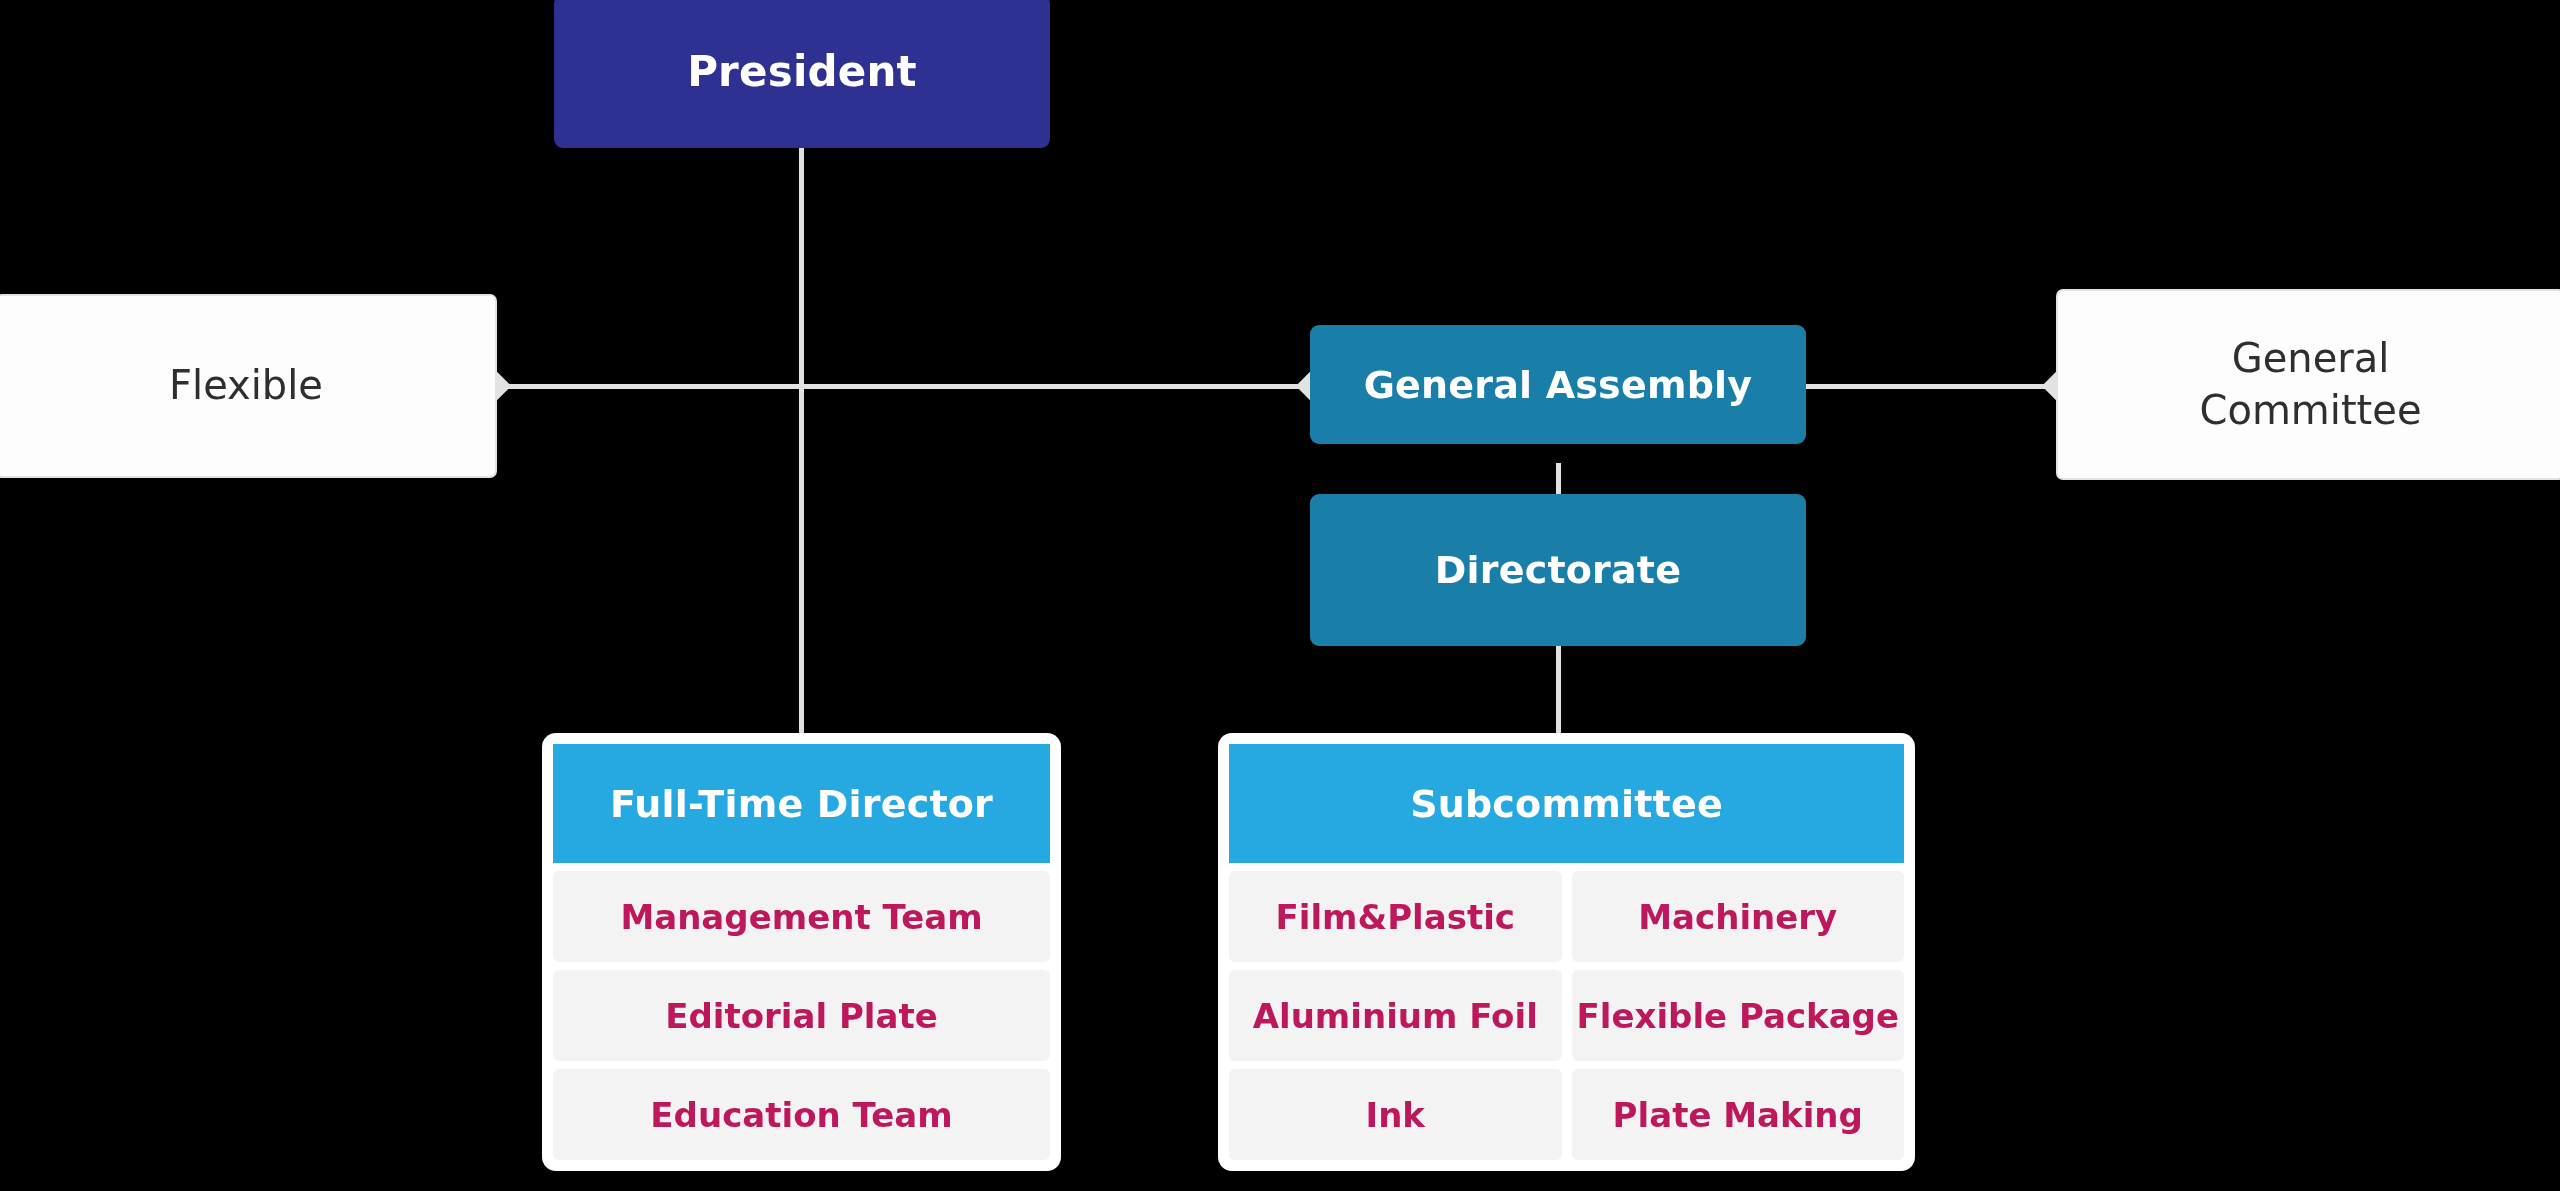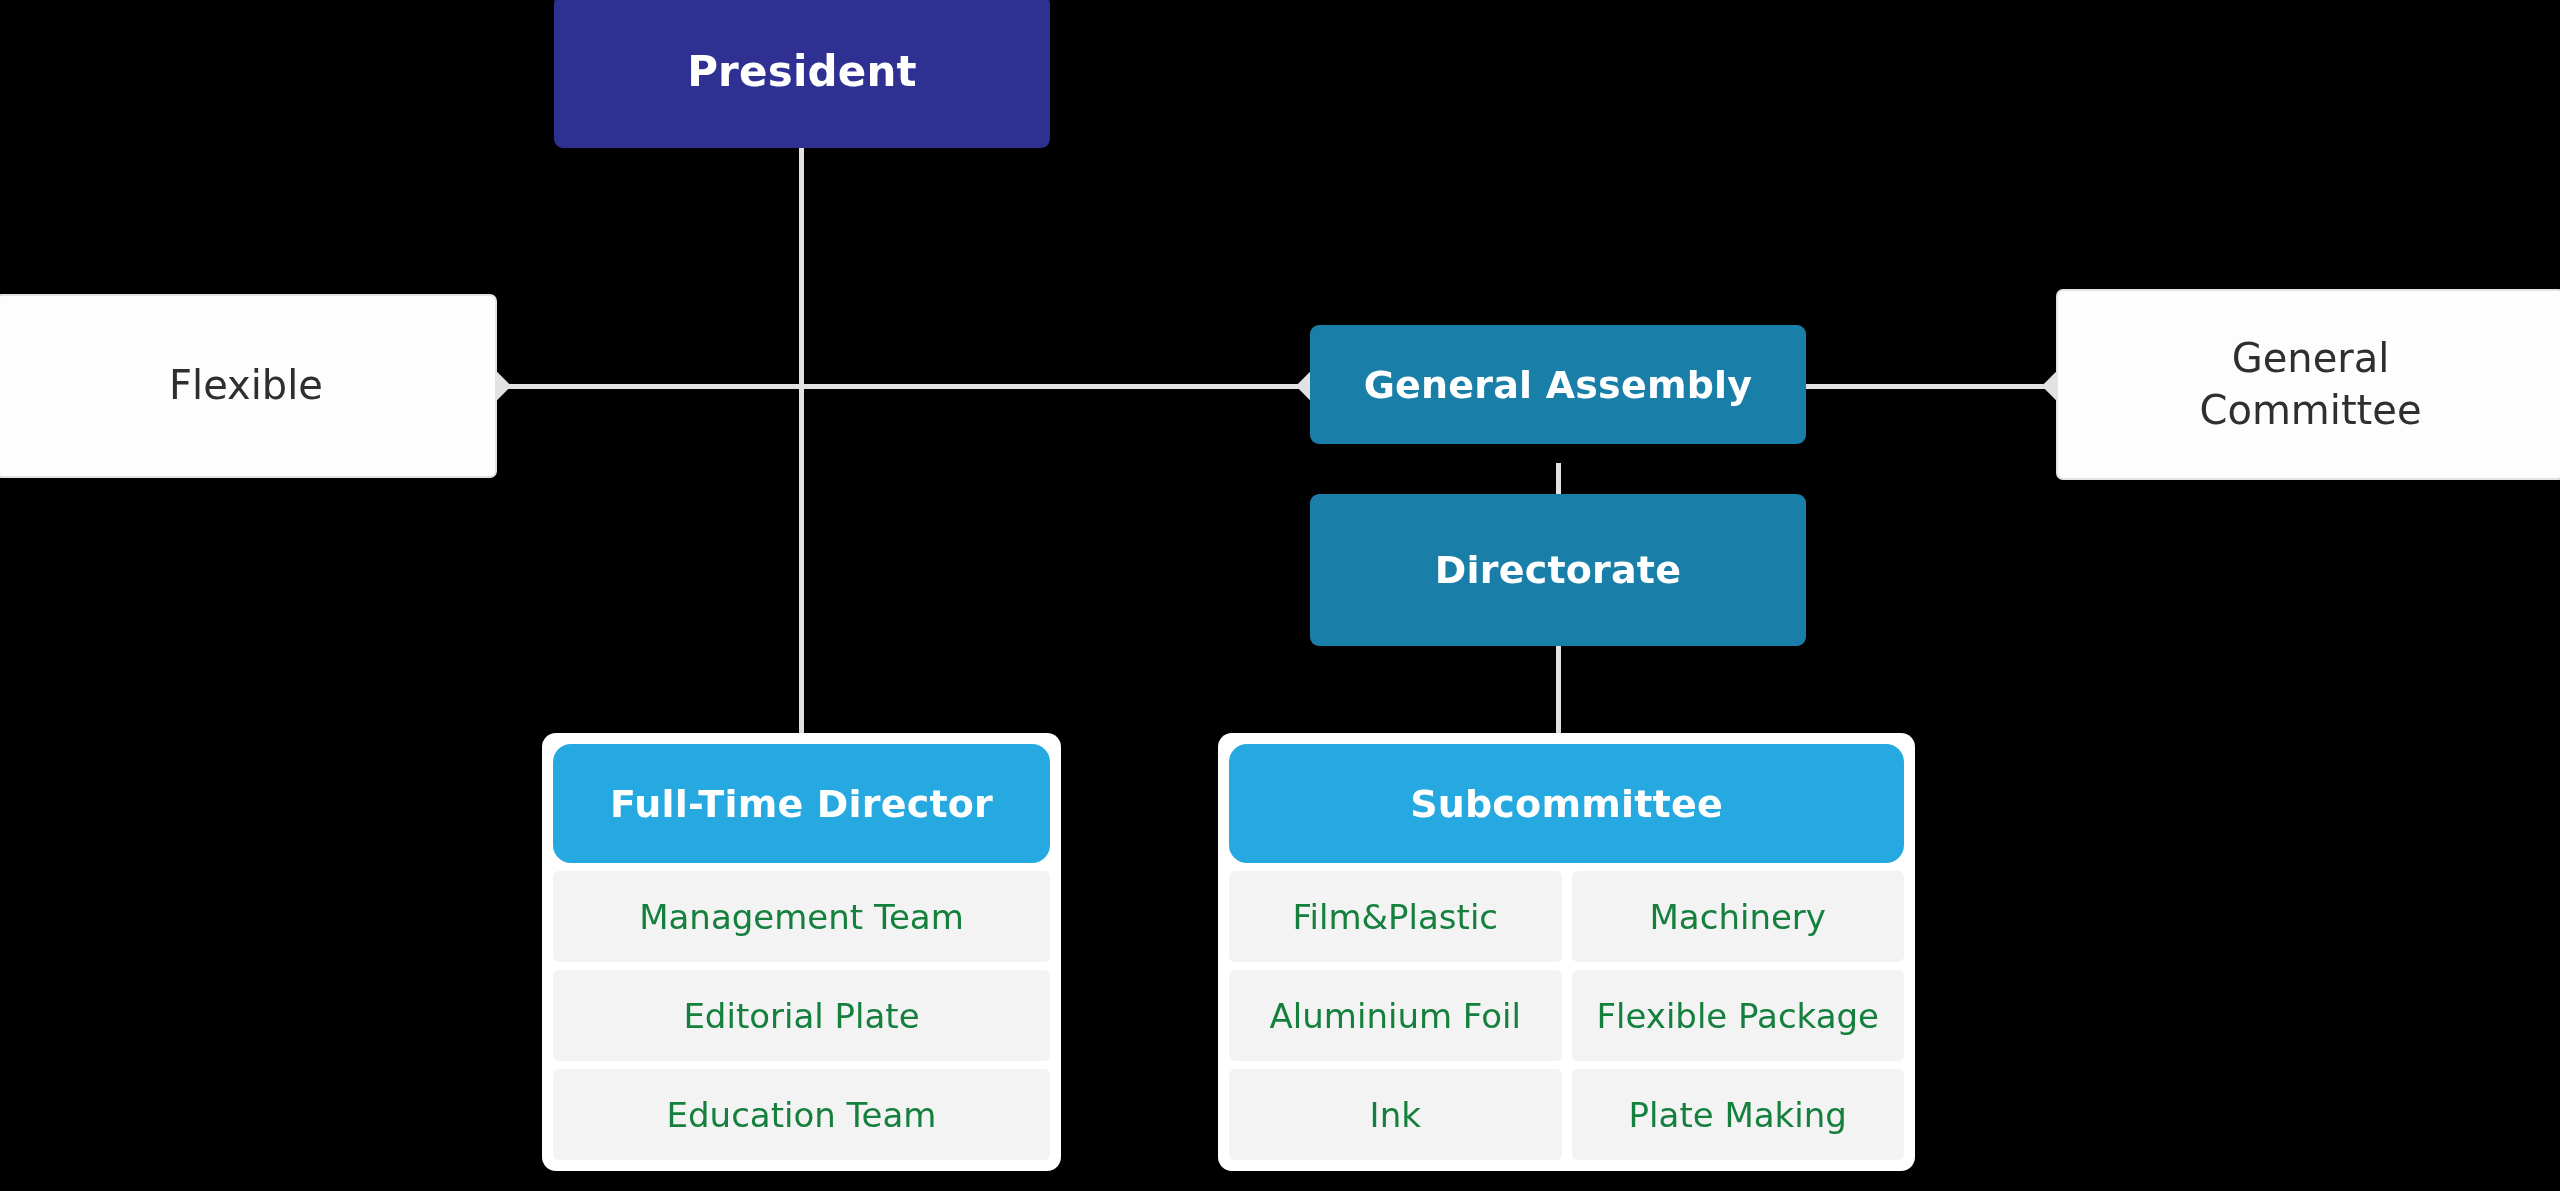--- a/index.html
+++ b/index.html
@@ -80,21 +80,21 @@
     position: absolute;
     box-sizing: border-box;
     background: #ffffff;
     border-radius: 14px;
     padding: 11px;
     box-shadow: 0 2px 7px rgba(0,0,0,0.16);
   }
   .card-header {
     box-sizing: border-box;
     background: #26A9E0;
-    border-radius: 18px;
+    border-radius: 0;
     color: #ffffff;
     font-size: 38px;
     font-weight: bold;
     height: 119px;
     display: flex;
     align-items: center;
     justify-content: center;
     text-align: center;
     letter-spacing: 0.2px;
   }
@@ -111,23 +111,23 @@
   .card-item {
     box-sizing: border-box;
     flex: 1 1 0;
     background: #f3f3f3;
     border-radius: 6px;
     height: 91px;
     display: flex;
     align-items: center;
     justify-content: center;
     text-align: center;
-    color: #15803d;
+    color: #be185d;
     font-size: 34px;
-    font-weight: normal;
+    font-weight: bold;
   }
 </style>
 </head>
 <body>
 
 <div id="chart-root">
 
   <div class="line line-v" style="left:799px; top:148px; height:240px;"></div>
 
   <div class="line line-h" style="left:497px; top:384px; width:820px;"></div>

